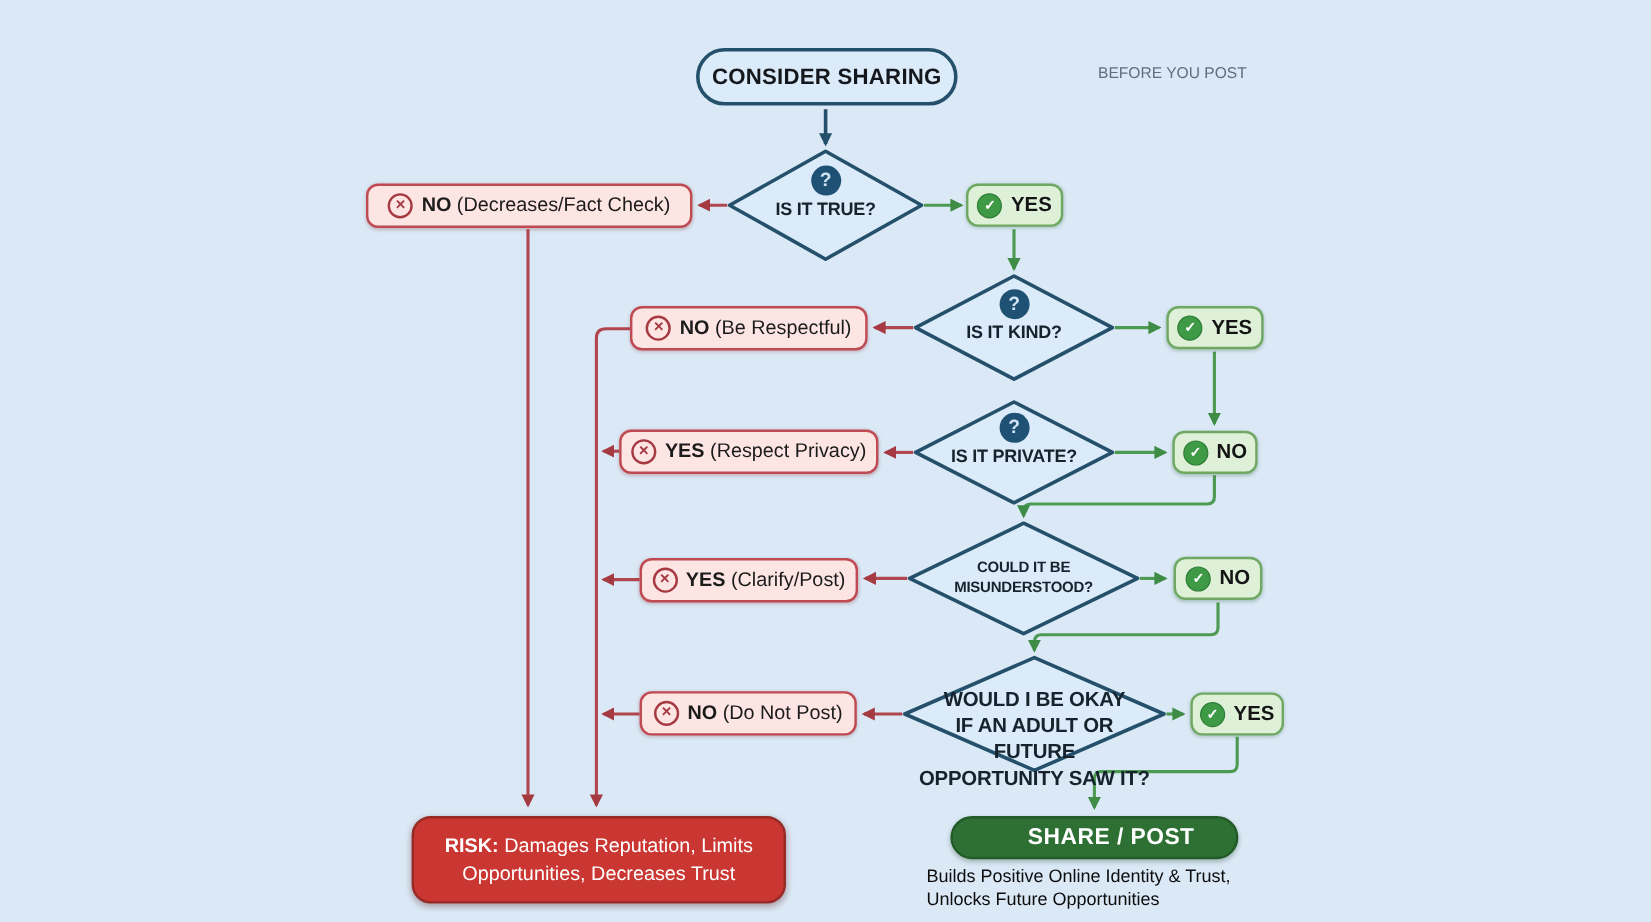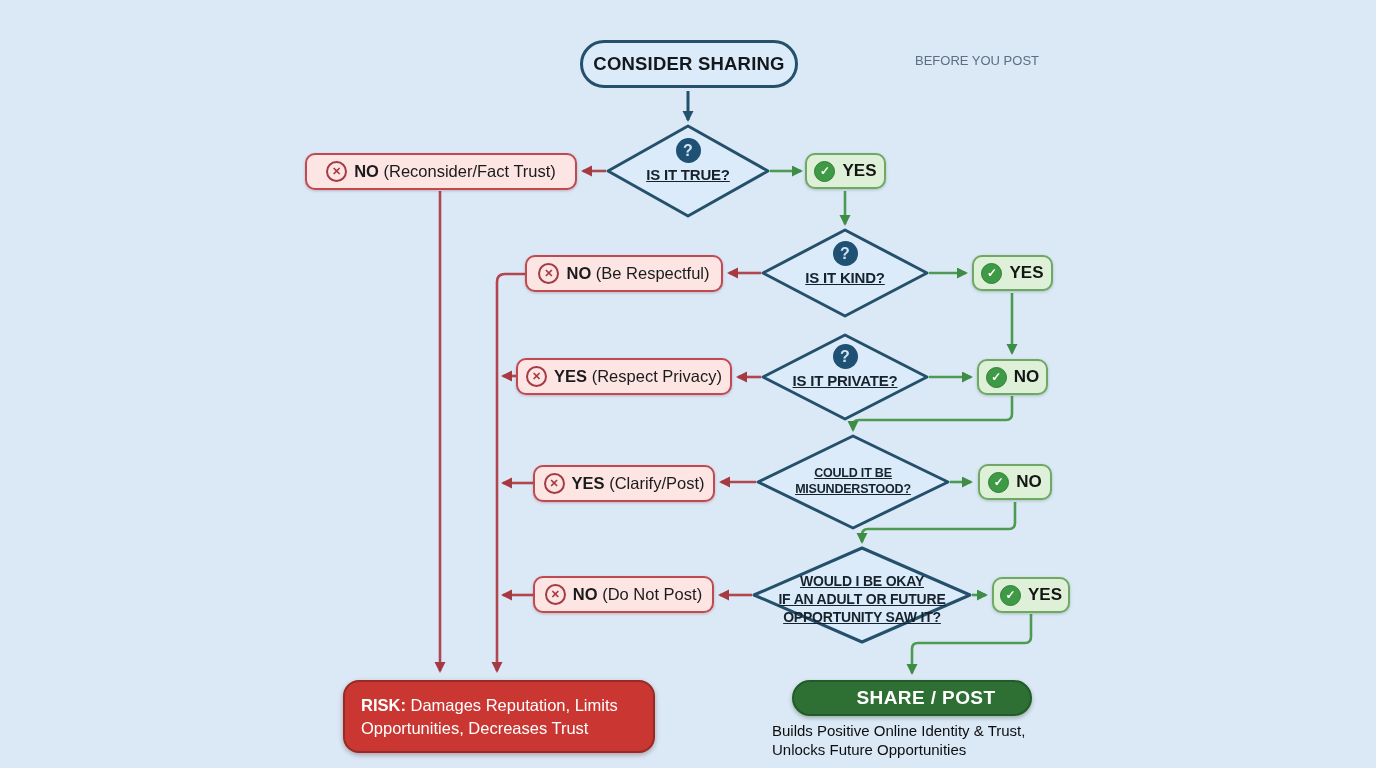--- a/index.html
+++ b/index.html
@@ -27,27 +27,27 @@
   .start-pill{position:absolute;left:580px;top:28px;width:218px;height:48px;border:3px solid #24506b;border-radius:25px;
               background:#dcebf9;display:flex;align-items:center;justify-content:center;box-sizing:border-box;
               font-size:18.5px;font-weight:bold;color:#14181c;letter-spacing:.2px;}
   .title{position:absolute;left:812px;top:38px;width:330px;text-align:center;}
   .title .t1{font-size:19px;font-weight:bold;color:#2c4b61;letter-spacing:.2px;}
   .title .t2{font-size:13px;color:#5c6e80;margin-top:3px;}
 
   
   .dlabel{position:absolute;display:flex;flex-direction:column;align-items:center;gap:3px;text-align:center;
           color:#16222c;font-weight:bold;pointer-events:none;}
-  .dlabel .q{letter-spacing:-.2px;white-space:pre-line;text-decoration:underline;}
-  .q1{font-size:15px;} .q2{font-size:12.5px;line-height:1.25;text-align:center;} .q3{font-size:14px;line-height:1.3;}
+  .dlabel .q{letter-spacing:-.2px;white-space:pre-line;}
+  .q1{font-size:15px;} .q2{font-size:12.5px;line-height:1.25;text-align:center;} .q3{font-size:17px;line-height:1.3;}
 
   
   .risk-box{position:absolute;left:343px;top:668px;width:312px;height:73px;background:#ca3631;border:2.5px solid #972a25;
             border-radius:16px;box-sizing:border-box;display:flex;align-items:center;justify-content:center;
-            box-shadow:0 2px 5px rgba(80,20,20,.35);color:#ffffff;font-size:16.5px;line-height:1.35;text-align:left;padding:6px 16px;}
+            box-shadow:0 2px 5px rgba(80,20,20,.35);color:#ffffff;font-size:16.5px;line-height:1.35;text-align:center;padding:6px 16px;}
   .risk-box .kw{font-weight:bold;}
   .share-pill{position:absolute;left:792px;top:668px;width:240px;height:36px;background:#2e7034;border:2px solid #225b28;
             border-radius:18px;box-sizing:border-box;display:flex;align-items:center;justify-content:center;
             box-shadow:0 2px 4px rgba(20,60,20,.35);color:#ffffff;font-size:19px;font-weight:bold;letter-spacing:.4px;padding-left:28px;}
   .share-caption{position:absolute;left:772px;top:710px;width:280px;text-align:left;color:#0d0d0d;
             font-size:15px;line-height:1.25;white-space:pre-line;}
 </style>
 </head>
 <body>
 
@@ -128,21 +128,21 @@
 MISUNDERSTOOD?</span>
   </div>
   <div class="dlabel" style="left:762px;top:560px;width:200px;">
     <span class="q q3">WOULD I BE OKAY
 IF AN ADULT OR FUTURE
 OPPORTUNITY SAW IT?</span>
   </div>
 
   <div class="pill pill-red" style="left:305px;top:141px;width:272px;">
     <span class="icon-cross">✕</span>
-    <span><span class="kw">NO</span> <span>(Reconsider/Fact Trust)</span></span>
+    <span><span class="kw">NO</span> <span>(Decreases/Fact Check)</span></span>
   </div>
   <div class="pill pill-red" style="left:525px;top:243px;width:198px;">
     <span class="icon-cross">✕</span>
     <span><span class="kw">NO</span> <span>(Be Respectful)</span></span>
   </div>
   <div class="pill pill-red" style="left:516px;top:346px;width:216px;">
     <span class="icon-cross">✕</span>
     <span><span class="kw">YES</span> <span>(Respect Privacy)</span></span>
   </div>
   <div class="pill pill-red" style="left:533px;top:453px;width:182px;">

